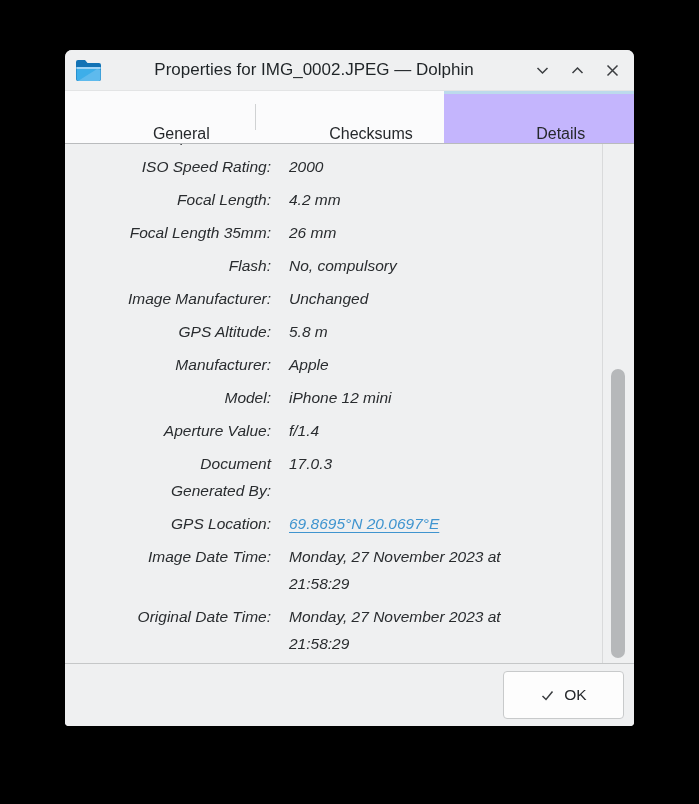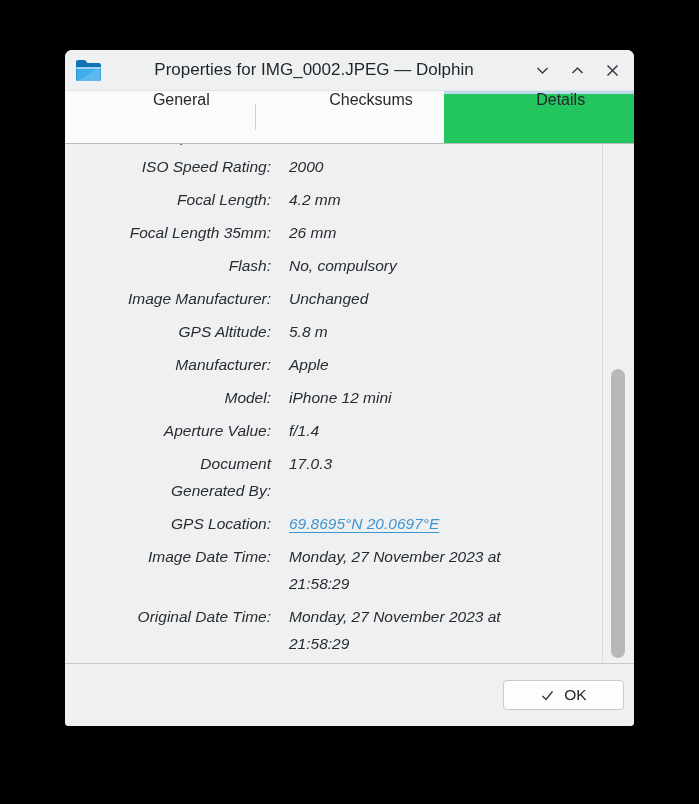--- a/index.html
+++ b/index.html
@@ -25,28 +25,28 @@
   }
   .win-controls { display:flex; align-items:center; gap:19px; margin-left:8px; }
   .win-btn { width:16px; height:16px; background:none; border:none; padding:0; cursor:pointer; display:flex; align-items:center; justify-content:center; }
   .win-btn svg { display:block; }
   
   .tabbar {
     height:52px; flex:0 0 52px; display:flex; background:#fbfbfc;
     border-bottom:1px solid #b9bbbd;
   }
   .tab {
-    flex:1; position:relative; display:flex; align-items:flex-start; justify-content:center;
+    flex:1; position:relative; display:flex; align-items:flex-end; justify-content:center;
     font-size:16px; color:#26292c; cursor:pointer; background:transparent;padding-left:43px;
   }
   .tab.sep::before {
     content:""; position:absolute; left:0; top:13px; bottom:13px; width:1px; background:#d0d2d3;
   }
   .tab.active {
-    background:#22c55e;
+    background:#c4b5fd;
     box-shadow: inset 0 3px 0 var(--tab-highlight, #bcdaec);
   }
   .tab.active.sep::before { display:none; }
   
   .content { flex:1 1 auto; display:flex; overflow:hidden; background:#eff0f1; }
   .rows { flex:1; overflow:hidden;font-style:italic; }
   .row {
     display:flex; gap:18px; padding:3px 0;
     font-size:15.5px; line-height:27px; color:#292c2f;
   }
@@ -64,21 +64,21 @@
   .scroll-thumb {
     position:absolute; left:8px; top:225px; width:14px; height:289px;
     background:var(--thumb, #b6b8ba); border-radius:7px; cursor:pointer;
   }
   
   .footer {
     flex:0 0 62px; height:62px; border-top:1px solid #c5c7c8; background:#eff0f1;
     display:flex; align-items:center; justify-content:flex-end; gap:13px; padding:0 10px;
   }
   .btn {
-    height:30px; min-width:121px; background:#fdfdfd; border:1px solid #c8cacb;
+    height:48px; min-width:121px; background:#fdfdfd; border:1px solid #c8cacb;
     border-radius:4px; font-family:"Liberation Sans", sans-serif;
     font-size:15.5px; color:#26292c; display:inline-flex; align-items:center;
     justify-content:center; gap:9px; cursor:pointer; padding:0 16px;
   }
   .btn svg { display:block; }
 </style>
 </head>
 <body>
 
 <div class="stage">

